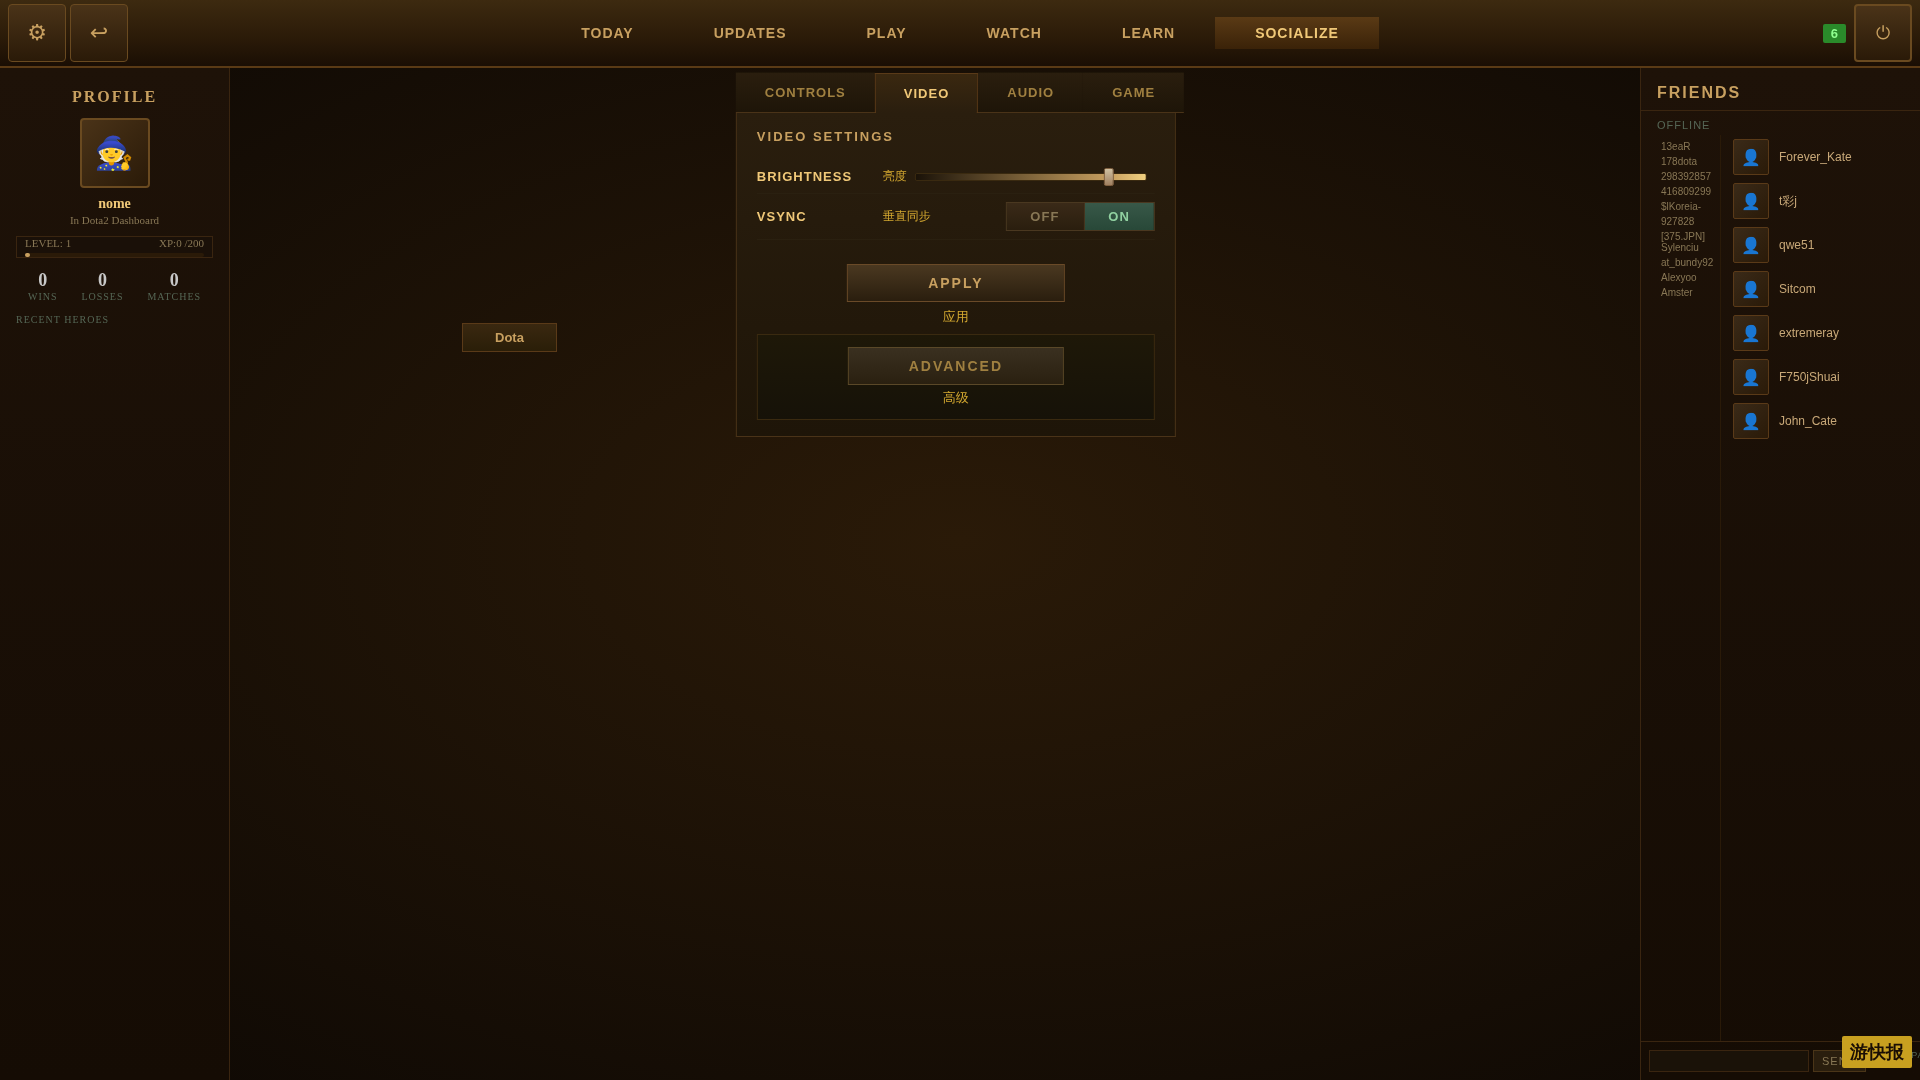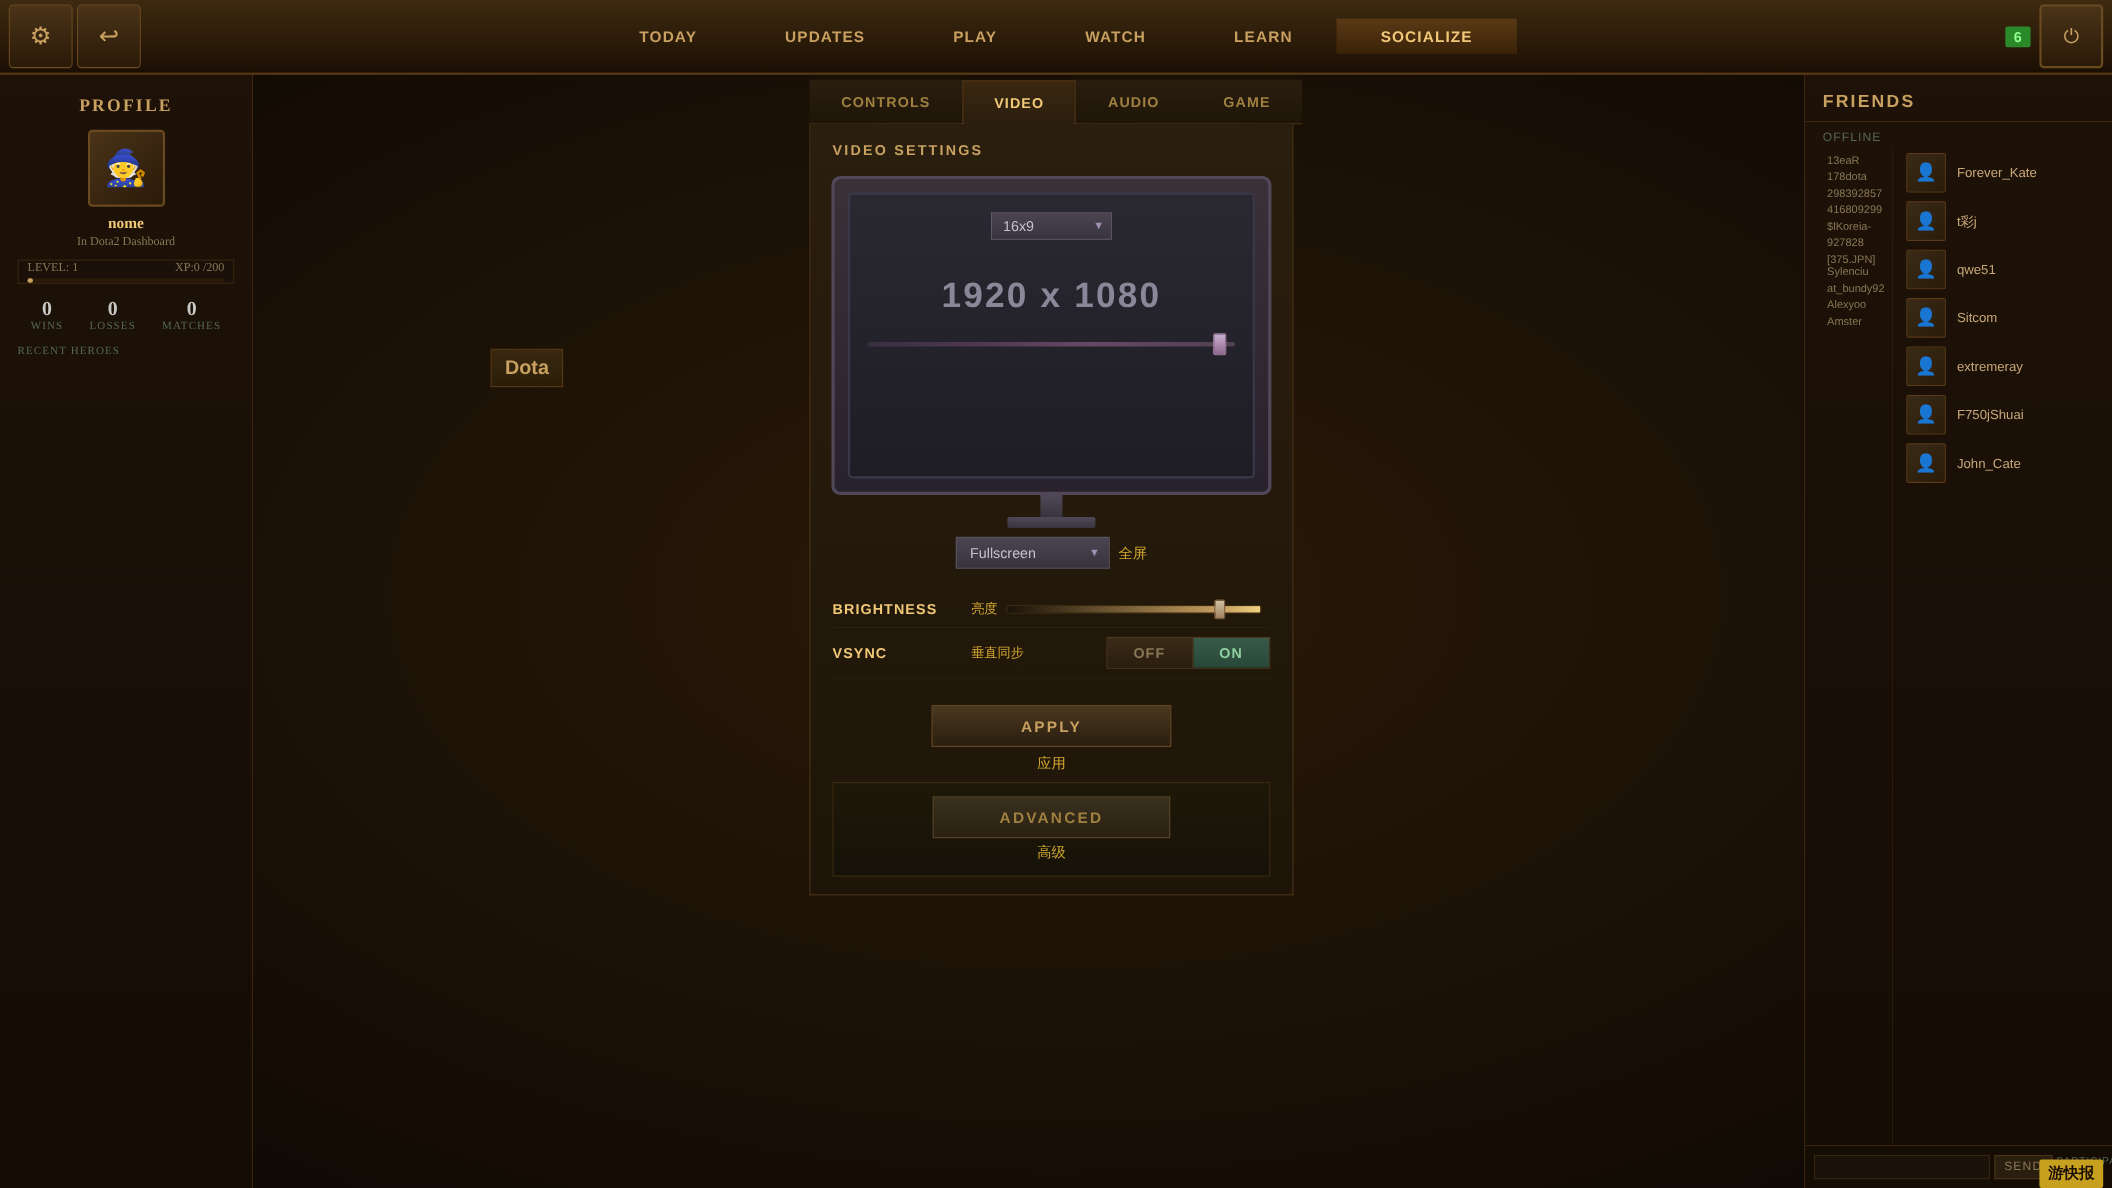--- a/index.html
+++ b/index.html
@@ -653,38 +653,38 @@
     .participants-label {
       color: #556655;
       font-size: 9px;
       letter-spacing: 1px;
     }
 
     
     .dota-tab-area {
       position: absolute;
       bottom: 200px;
-      left: 216px;
+      left: 232px;
       background: linear-gradient(180deg, #3a2810 0%, #2a1e08 100%);
       border: 1px solid #5a3a18;
-      padding: 6px 12px;
+      padding: 6px 32px;
       color: #c8a060;
-      font-size: 18px;
+      font-size: 13px;
       font-weight: bold;
       cursor: pointer;
     }
 
     
     .watermark {
       position: absolute;
-      bottom: 0;
+      bottom: 12px;
       right: 8px;
       background: #c8a020;
       color: #1a0e04;
-      font-size: 14px;
+      font-size: 18px;
       font-weight: bold;
       padding: 4px 8px;
       border-radius: 2px;
     }
 
     .friends-split {
       display: flex;
       flex: 1;
       overflow: hidden;
     }
@@ -783,50 +783,20 @@
         <div class="settings-tab">CONTROLS</div>
         <div class="settings-tab active">VIDEO</div>
         <div class="settings-tab">AUDIO</div>
         <div class="settings-tab">GAME</div>
       </div>
 
       <div class="settings-dialog">
         <div class="settings-content">
           <div class="section-title">VIDEO SETTINGS</div>
 
-          <div class="monitor-wrapper">
-            <div>
-              <div class="monitor-outer">
-                <div class="monitor-screen">
-
-                  <div class="aspect-dropdown">
-                    <div class="dropdown-btn">16x9</div>
-                  </div>
-
-                  <div class="resolution-display">1920 x 1080</div>
-
-                  <div class="brightness-slider-area">
-                    <div class="slider-track">
-                      <div class="slider-thumb"></div>
-                    </div>
-                  </div>
-                </div>
-              </div>
-
-              <div class="monitor-stand">
-                <div class="stand-neck"></div>
-                <div class="stand-base"></div>
-              </div>
-
-              <div class="screen-mode-row">
-                <div class="screen-mode-dropdown">Fullscreen</div>
-                <span class="chinese-label">全屏</span>
-              </div>
-            </div>
-          </div>
 
           <div class="setting-row">
             <span class="setting-label">BRIGHTNESS</span>
             <span class="setting-sublabel">亮度</span>
             <div class="brightness-bar">
               <div class="brightness-thumb"></div>
             </div>
           </div>
 
           <div class="setting-row">

